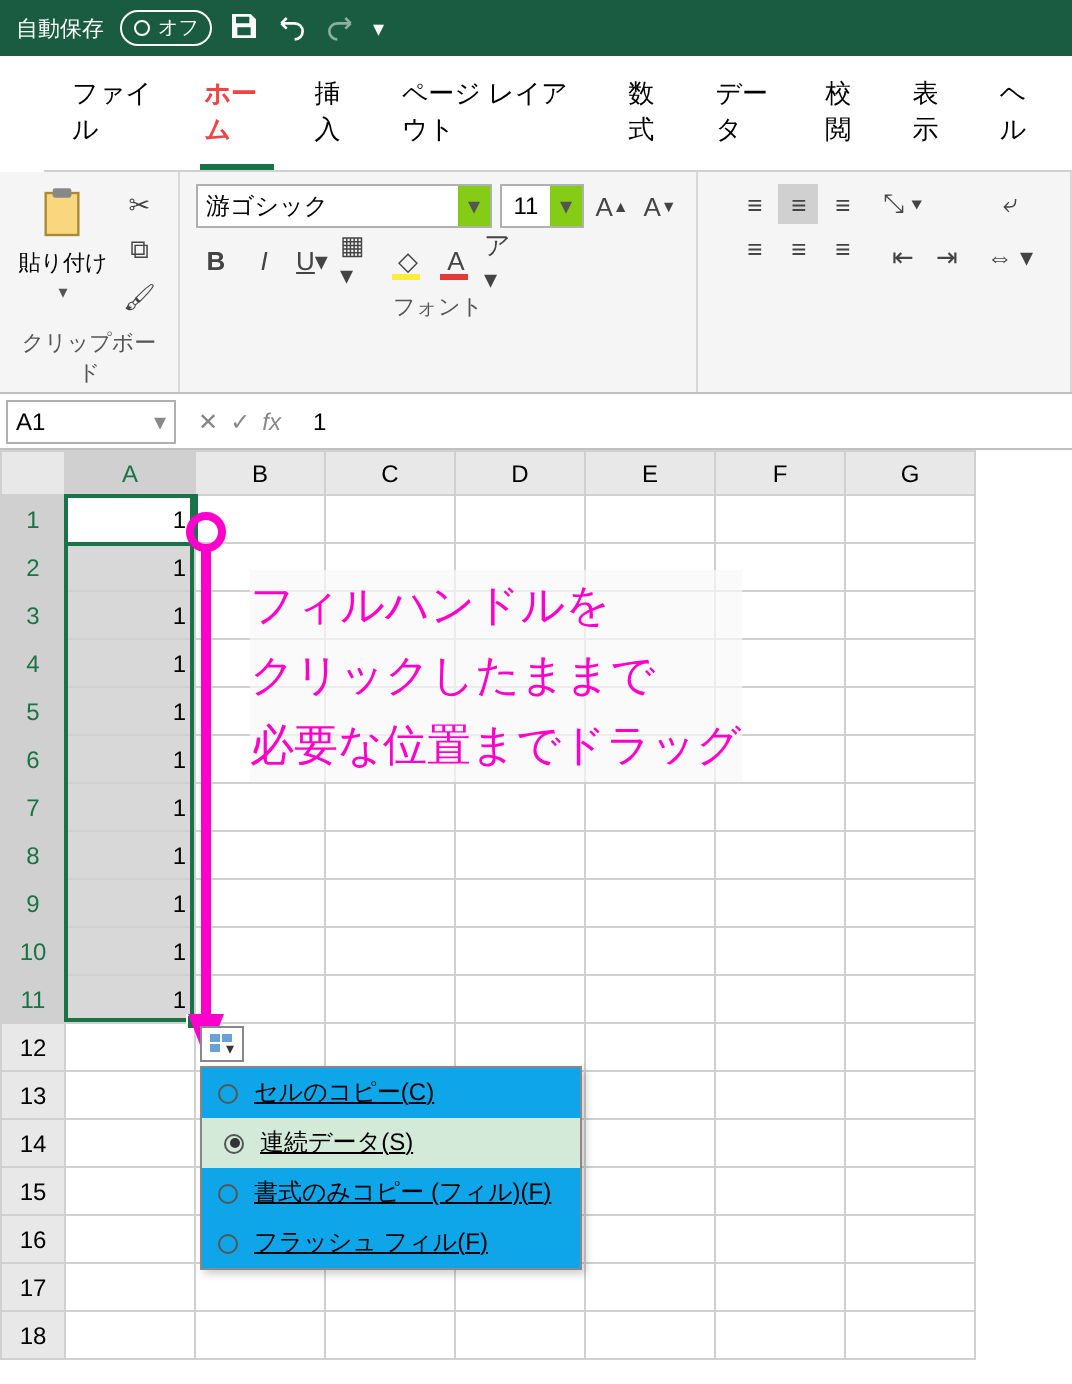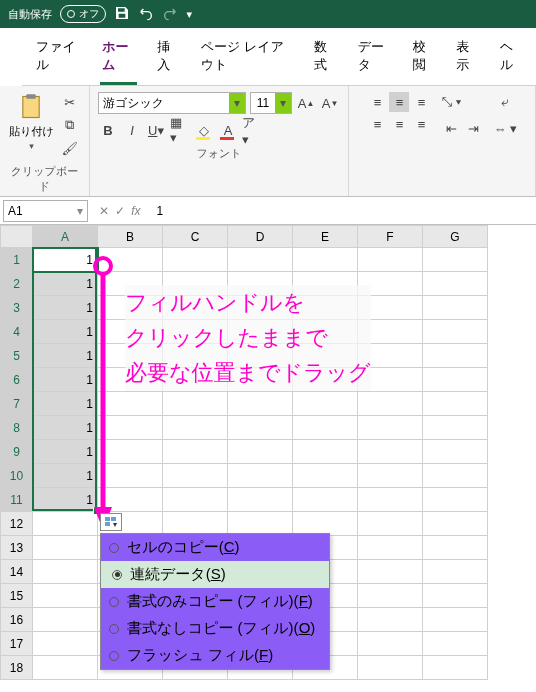--- a/index.html
+++ b/index.html
@@ -5,21 +5,21 @@
   * { box-sizing: border-box; margin: 0; padding: 0; }
   body { font-family: "Meiryo", "Yu Gothic", sans-serif; font-size: 12px; background: #fff; width: 536px; }
   
   .titlebar { background: #1a5c42; color: #fff; height: 28px; display: flex; align-items: center; padding: 0 8px; gap: 8px; font-size: 11px; }
   .toggle { display:inline-flex; align-items:center; gap:4px; border:1px solid #fff; border-radius:10px; padding:1px 6px; font-size:10px;}
   .toggle-knob{width:8px;height:8px;border-radius:50%;border:1px solid #fff;}
   .qat-icon { width:16px; height:16px; fill:#fff; }
   
   .tabs { display:flex; gap:18px; padding:6px 12px 0 12px; border-bottom:1px solid #d0d0d0; background:#fff; font-size:13px;margin-left:22px;}
   .tab { padding:4px 2px 8px 2px; cursor:pointer; }
-  .tab.active { color:#701a75; border-bottom:3px solid #1a7346; font-weight:bold;}
+  .tab.active { color:#ef4444; border-bottom:3px solid #1a7346; font-weight:bold;}
   
   .ribbon { display:flex; border-bottom:1px solid #c0c0c0; background:#f5f5f5;}
   .ribgroup { border-right:1px solid #d8d8d8; padding:6px 8px 2px 8px; display:flex; flex-direction:column; align-items:center; gap:2px;}
   .ribgroup-content { display:flex; gap:6px; align-items:flex-start;}
   .ribgroup-label { font-size:11px; color:#555; padding-top:4px; text-align:center; width:100%;}
   .paste-btn { display:flex; flex-direction:column; align-items:center; gap:2px; }
   .dropdown-combo { display:flex; align-items:center; border:1px solid #b0b0b0; background:#84cc16; height:22px;justify-content:center;}
   .dropdown-combo input{border:none;outline:none;font-size:12px;padding:0 4px;height:20px;}
   .dropdown-combo .arrow{width:16px;text-align:center;color:#555;}
   .font-row{display:flex;gap:4px;align-items:center;}
@@ -42,21 +42,21 @@
   td.cell{height:24px;padding:0 4px;text-align:right;width:65px;background:#fff;}
   td.selcell{background:#d8d8d8;}
   td.activecell{background:#fff;outline:2px solid #1a7346;outline-offset:-1px;}
   .sel-border{position:absolute;border:2px solid #1a7346;pointer-events:none;}
   .fill-handle{position:absolute;width:8px;height:8px;background:#1a7346;border:1px solid #fff;}
   
   .annotation{position:absolute;color:#ff00cc;font-size:22px;font-weight:500;line-height:1.6;background:rgba(248,248,248,0.7);}
   .arrow-svg{position:absolute;pointer-events:none;}
   
   .af-btn{position:absolute;width:22px;height:18px;border:1px solid #888;background:#fff;display:flex;align-items:center;justify-content:center;}
-  .af-menu{position:absolute;background:#8b5cf6;border:1px solid #888;font-size:15px;box-shadow:2px 2px 4px rgba(0,0,0,0.2);}
+  .af-menu{position:absolute;background:#0ea5e9;border:1px solid #888;font-size:12px;box-shadow:2px 2px 4px rgba(0,0,0,0.2);text-decoration:underline;}
   .af-item{display:flex;align-items:center;gap:8px;padding:4px 14px 4px 8px;white-space:nowrap;}
   .af-item.sel{background:#d4ead9;padding-left:11px;}
   .radio{width:10px;height:10px;border:1px solid #555;border-radius:50%;display:inline-flex;align-items:center;justify-content:center;}
   .radio.on::after{content:"";width:5px;height:5px;background:#333;border-radius:50%;}
   .underline{text-decoration:underline;}
 </style>
 </head>
 <body>
 
 <div class="titlebar">
@@ -416,20 +416,16 @@
   <div class="af-item sel">
     <span class="radio on"></span>
     <span>連続データ(<span class="underline">S</span>)</span>
   </div>
   <div class="af-item">
     <span class="radio"></span>
     <span>書式のみコピー (フィル)(<span class="underline">F</span>)</span>
   </div>
   <div class="af-item">
     <span class="radio"></span>
-    <span>書式なしコピー (フィル)(<span class="underline">O</span>)</span>
-  </div>
-  <div class="af-item">
-    <span class="radio"></span>
     <span>フラッシュ フィル(<span class="underline">F</span>)</span>
   </div>
     </div>
 </div>
 
 </body></html>

